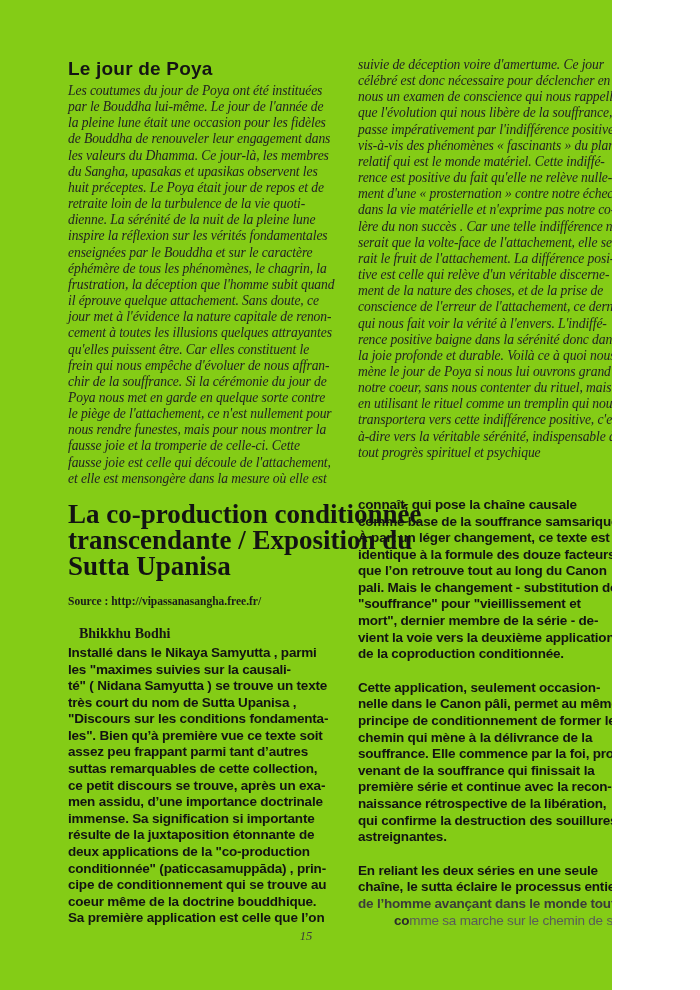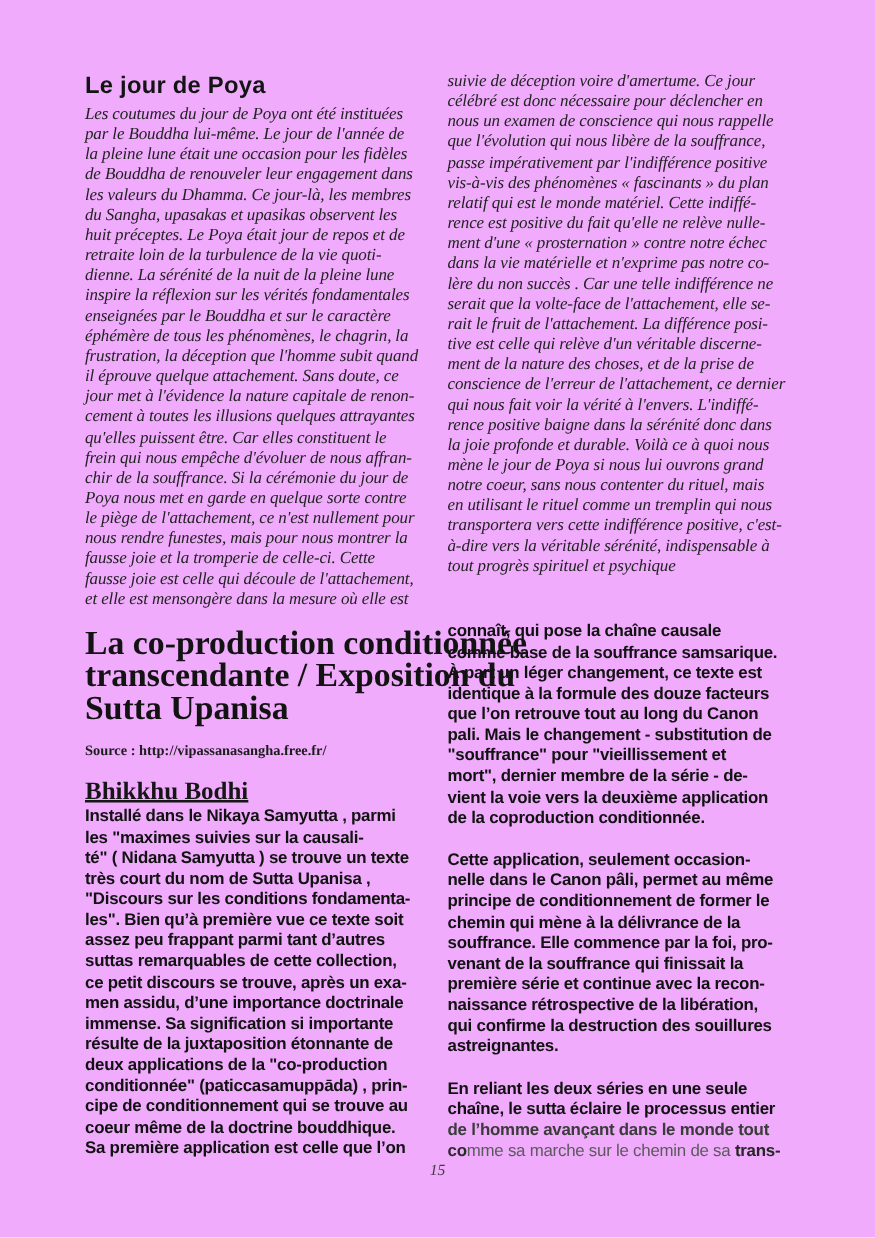--- a/index.html
+++ b/index.html
@@ -2,23 +2,23 @@
 <html><head>
 <meta charset="utf-8">
 <style>
   html, body {
     margin: 0;
     padding: 0;
     background: #ffffff;
   }
   .page {
     position: relative;
-    width: 700px;
+    width: 612px;
     height: 990px;
-    background: #f0abfc;
+    background: #84cc16;
     overflow: hidden;
     color: #1e1e1e;
     font-family: "Liberation Serif", serif;
   }
   .col-left {
     position: absolute;
     left: 68px;
     top: 57px;
     width: 288px;
   }
@@ -60,25 +60,24 @@
     font-family: "Liberation Serif", serif;
     font-weight: 700;
     font-size: 11.5px;
     line-height: 14px;
     color: #1c1c1c;
     margin: 15px 0 0 0;
   }
   .author-line {
     font-family: "Liberation Serif", serif;
     font-weight: 700;
-    font-size: 20px;
+    font-size: 14px;
     line-height: 17px;
     color: #161616;
-    margin: 17px 0 0 0;
-    text-decoration: underline;
+    margin: 17px 0 0 11px;
   }
   .sans-body {
     font-family: "Liberation Sans", sans-serif;
     font-weight: 700;
     font-size: 13.5px;
     line-height: 16.6px;
     letter-spacing: -0.2px;
     white-space: pre;
     color: #121212;
     margin: 0;
@@ -87,21 +86,21 @@
     margin-top: 3px;
   }
   .rc-bold-start {
     margin-top: 36px;
   }
   .rc-bold-next {
     margin-top: 17px;
   }
   
   .fade-strong { color: #3b3b3b; }
-  .fade-co     { color: #2b2b2b; }
+  .fade-co     { color: #2b2b2b; margin-left: 36px; }
   .fade-light  { color: #5a5a5a; font-weight: 400; }
   .fade-end    { color: #262626; margin-top: 44px; }
   .page-number {
     position: absolute;
     left: 0;
     right: 0;
     top: 929px;
     text-align: center;
     font-family: "Liberation Serif", serif;
     font-size: 12.5px;

